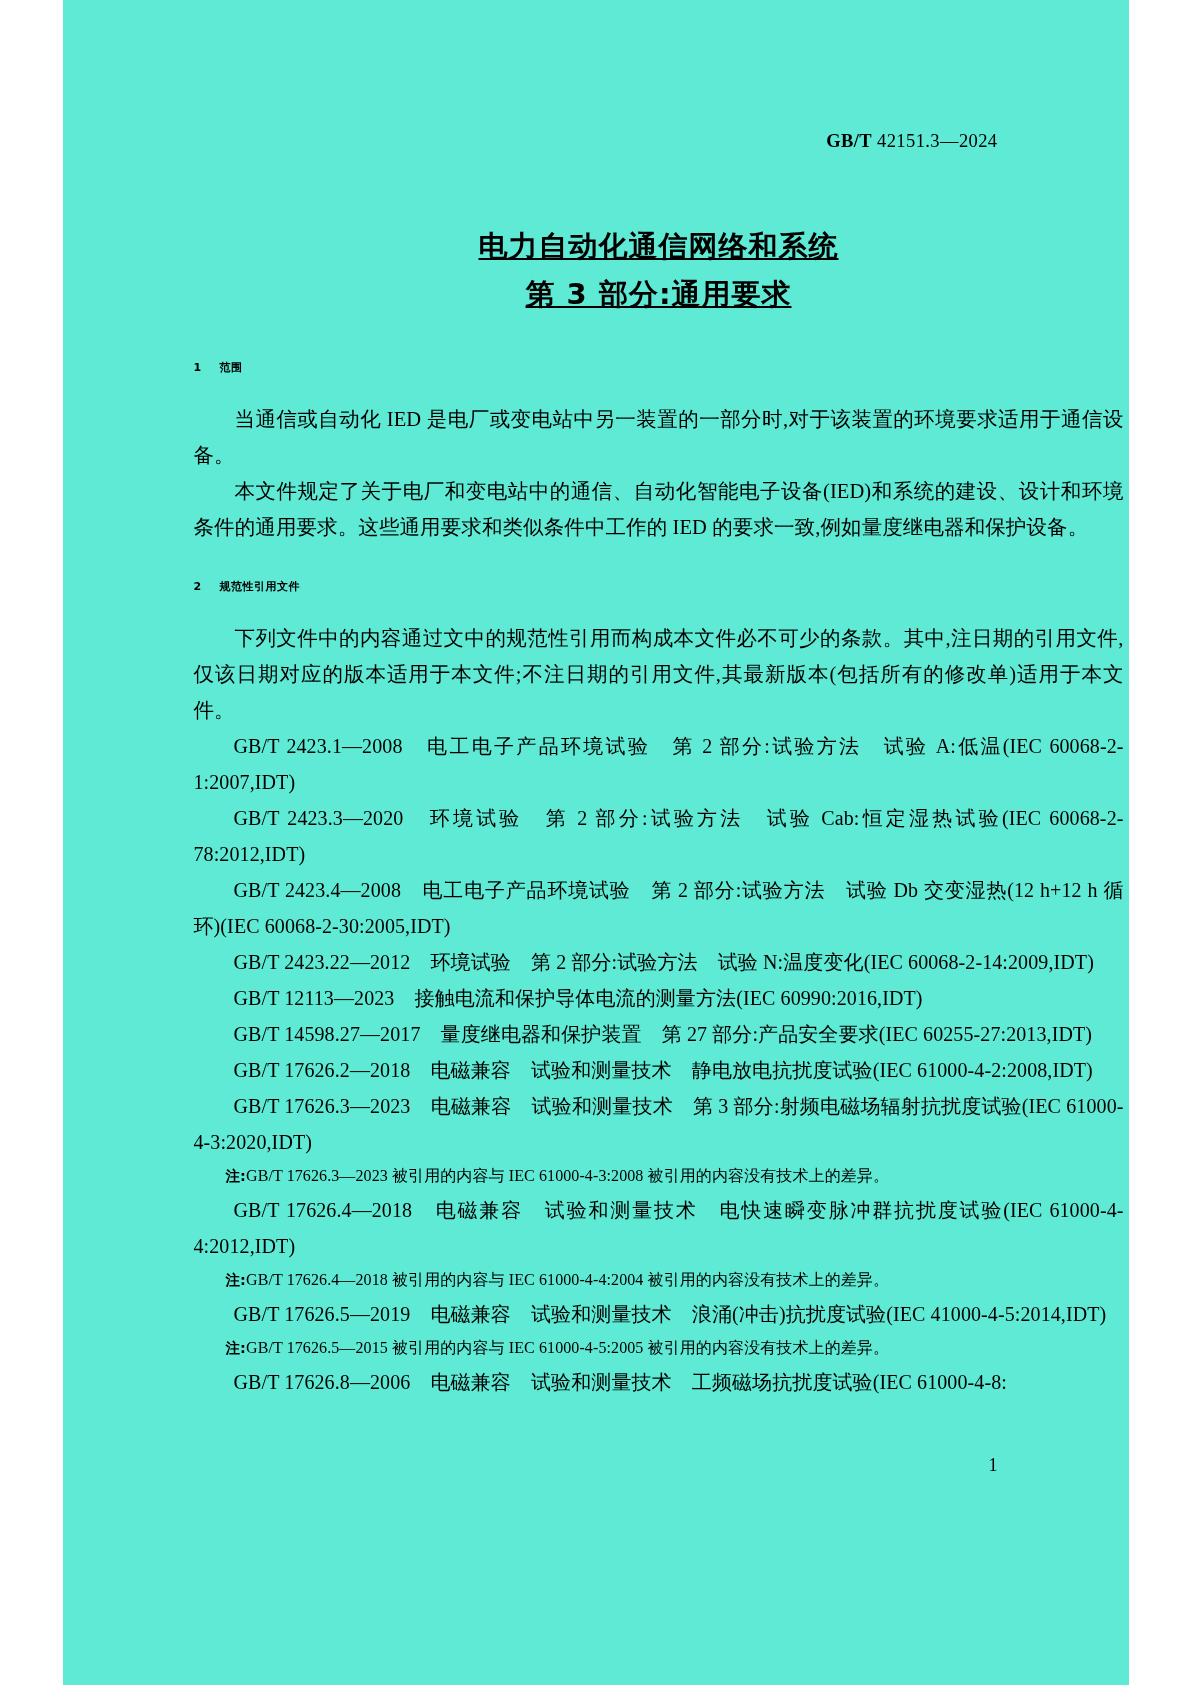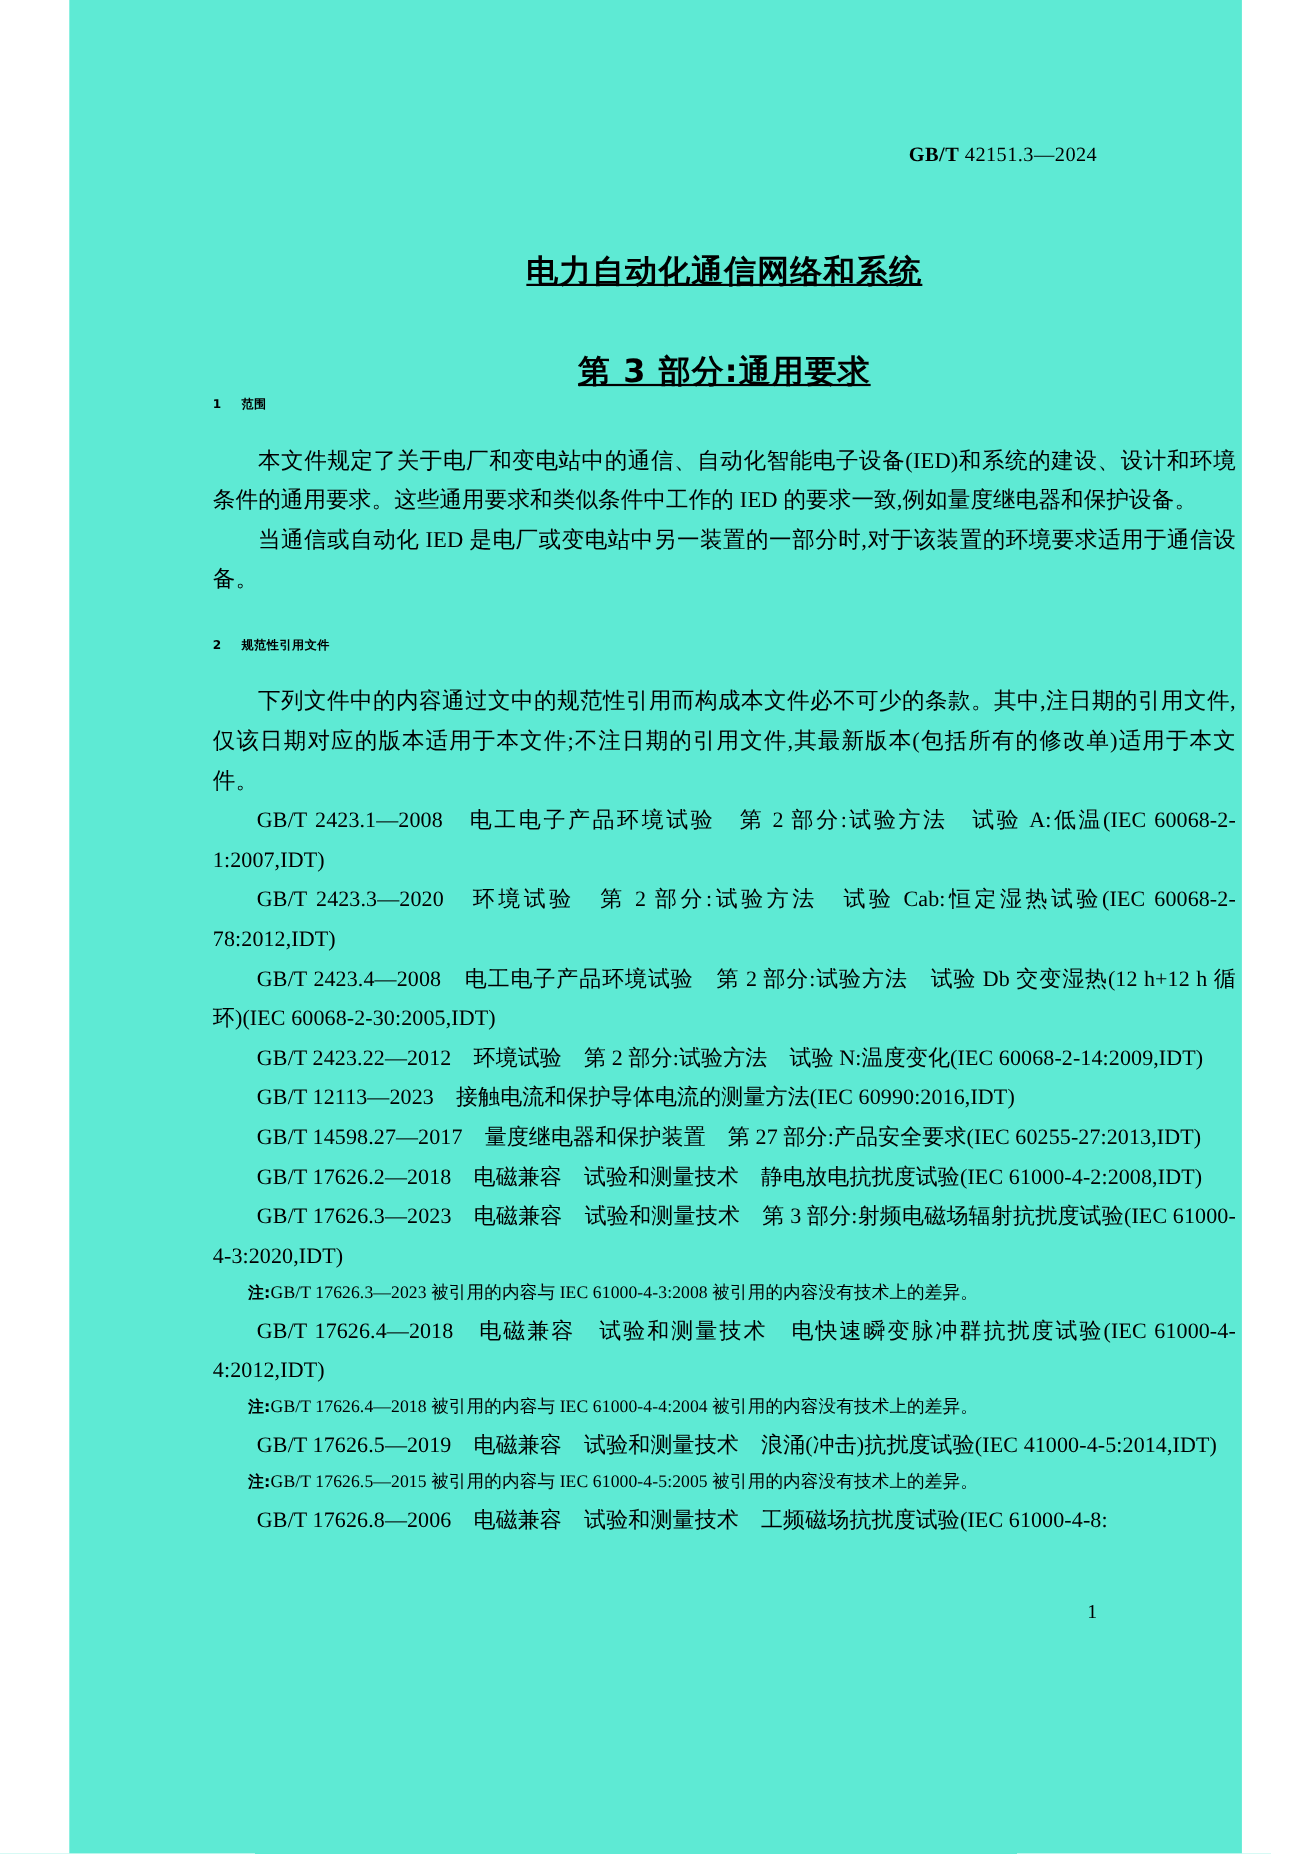--- a/index.html
+++ b/index.html
@@ -55,21 +55,20 @@
     text-align: center;
     font-family: "DejaVu Sans", "Liberation Sans", sans-serif;
     font-weight: bold;
     font-size: 29px;
     line-height: 48px;
     letter-spacing: 1px;
     text-decoration: underline;
   }
   .doc-title .line2 {
     display: block;
-    margin-top: 43px;
   }
 
   
   .sec-head {
     font-family: "DejaVu Sans", "Liberation Sans", sans-serif;
     font-weight: bold;
     font-size: 11px;
     letter-spacing: 0.5px;
     margin: 0;
     white-space: nowrap;
@@ -140,22 +139,22 @@
     <span class="line1">电力自动化通信网络和系统</span>
     <span class="line2">第 3 部分:通用要求</span>
   </div>
 
   <div class="content" style="top:360px;">
 
     <div class="sec-head">
       <span class="sec-no">1</span><span>范围</span>
     </div>
     <div class="gap-md"></div>
+    <p class="body indent">当通信或自动化 IED 是电厂或变电站中另一装置的一部分时,对于该装置的环境要求适用于通信设备。</p>
     <p class="body indent">本文件规定了关于电厂和变电站中的通信、自动化智能电子设备(IED)和系统的建设、设计和环境条件的通用要求。这些通用要求和类似条件中工作的 IED 的要求一致,例如量度继电器和保护设备。</p>
-    <p class="body indent">当通信或自动化 IED 是电厂或变电站中另一装置的一部分时,对于该装置的环境要求适用于通信设备。</p>
 
     <div class="gap-lg"></div>
 
     <div class="sec-head">
       <span class="sec-no">2</span><span>规范性引用文件</span>
     </div>
     <div class="gap-md"></div>
     <p class="body indent">下列文件中的内容通过文中的规范性引用而构成本文件必不可少的条款。其中,注日期的引用文件,仅该日期对应的版本适用于本文件;不注日期的引用文件,其最新版本(包括所有的修改单)适用于本文件。</p>
 
     <div>

